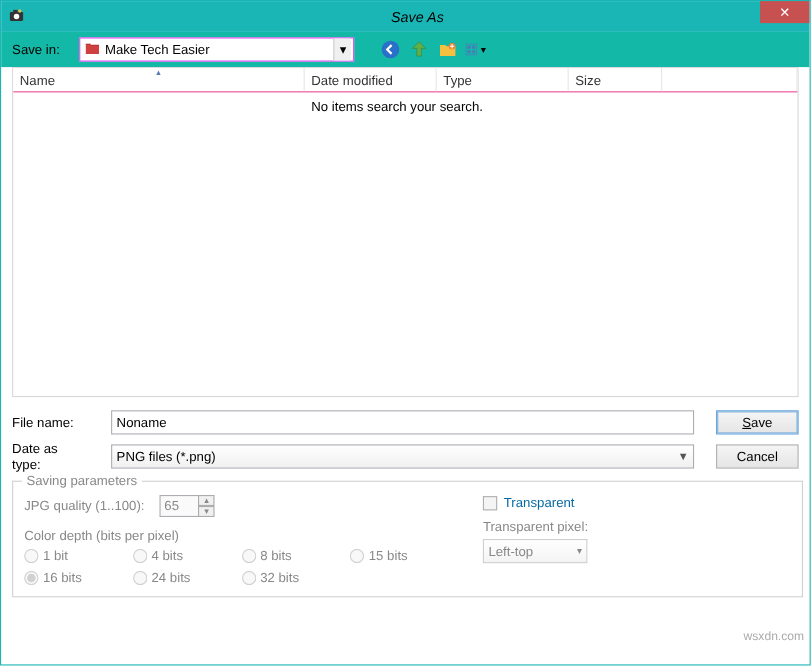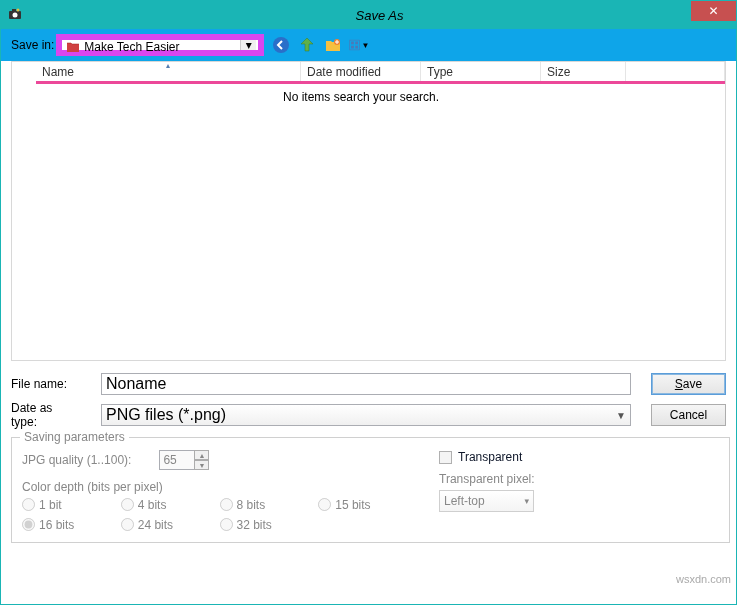--- a/index.html
+++ b/index.html
@@ -40,30 +40,30 @@
       font-family: Arial;
       position: absolute;
       right: 0; top: 0;
       cursor: pointer;
     }
     .toolbar {
       height: 32px;
       display: flex;
       align-items: center;
       padding: 0 10px;
-      gap: 2px;
-      background: #0ea5e9;
+      gap: 18px;
+      background: #14b8a6;
     }
     .toolbar label { font-size: 12px; }
     .folder-select {
-      width: 208px;
+      width: 250px;
       height: 22px;
-      border: 6px solid #d946ef;
-      display: flex;
-      align-items: flex-start;
+      border: 1px solid #d946ef;
+      display: flex;
+      align-items: center;
       padding: 0 4px;
       background: #fff;
       position: relative;
     }
     .folder-select .folder-icon {
       margin-right: 4px;
     }
     .folder-select .dd-arrow {
       position: absolute; right: 2px; top: 0; bottom: 0;
       width: 16px; display: flex; align-items: center; justify-content: center;
@@ -87,22 +87,21 @@
       margin: 0 10px;
       border: 1px solid #d8d8d8;
       height: 300px;
       background: #fff;
       display: flex; flex-direction: column;
     }
     .list-header {
       height: 22px;
       display: flex;
       background: #fff;
-      border-bottom: 3px solid #ec4899;
-      margin-left: 24px;
+      border-bottom: 1px solid #ec4899;
     }
     .list-header .col {
       border-right: 1px solid #e5e5e5;
       padding: 3px 6px;
       font-size: 12px;
       color: #333;
       display: flex; align-items: center;
       position: relative;
     }
     .list-header .sort-ind {
@@ -134,21 +133,21 @@
       align-items: center;
       margin-bottom: 6px;
       gap: 20px;
     }
     .form-row .lbl { width: 70px; text-align: left; }
     .text-input, .type-select {
       flex: 1;
       height: 22px;
       border: 1px solid #abadb3;
       padding: 0 4px;
-      font-size: 16px;
+      font-size: 12px;
       font-family: inherit;
       background: #fff;
     }
     .type-select {
       appearance: none;
       background: linear-gradient(#fff,#f0f0f0);
       position: relative;
     }
     .type-wrap { position: relative; flex: 1; display: flex; }
     .type-wrap .dd-arrow2 {
@@ -183,21 +182,21 @@
       padding: 0 4px;
       font-size: 12px;
     }
     .params-grid {
       display: flex;
       gap: 40px;
       margin-top: 6px;
     }
     .params-left { flex: 1; }
     .params-right { width: 280px; }
-    .jpg-row { display: flex; align-items: center; gap: 28px; margin-bottom: 10px; }
+    .jpg-row { display: flex; align-items: center; gap: 14px; margin-bottom: 10px; }
     .spinner {
       display: flex; align-items: stretch;
     }
     .spinner input {
       width: 36px; height: 20px;
       border: 1px solid #abadb3;
       text-align: left; padding: 0 3px;
       font-size: 12px;
       color:#888;
     }
@@ -209,30 +208,30 @@
       display:flex;align-items:center;justify-content:center;
       background:#f0f0f0; margin-left:-1px;
     }
     .depth-label { margin-bottom: 4px; }
     .radio-grid {
       display: grid;
       grid-template-columns: repeat(4, auto);
       gap: 6px 18px;
     }
     .radio-item, .check-item {
-      display: flex; align-items: flex-start; gap: 4px;
+      display: flex; align-items: flex-end; gap: 4px;
       font-size: 12px;
     }
     .checkbox-box {
       width: 13px; height: 13px;
       border: 1px solid #b0b0b0;
       background: #f4f4f4;
     }
     .tp-row { display:flex; align-items:center; gap:6px; margin-bottom: 8px; color:#000; }
-    .tp-row .lbl2 { color:#0f172a; }
+    .tp-row .lbl2 { color:#0369a1; }
     .tp-sel-row { display:flex; flex-direction:column; gap:4px; }
     .tp-select {
       width: 95px; height: 22px;
       border: 1px solid #cfcfcf;
       background: linear-gradient(#fff,#f4f4f4);
       padding: 0 4px; font-size: 12px;
       position:relative; color:#888;
       display:flex;align-items:center;
     }
     .tp-select .dd-arrow2 {

